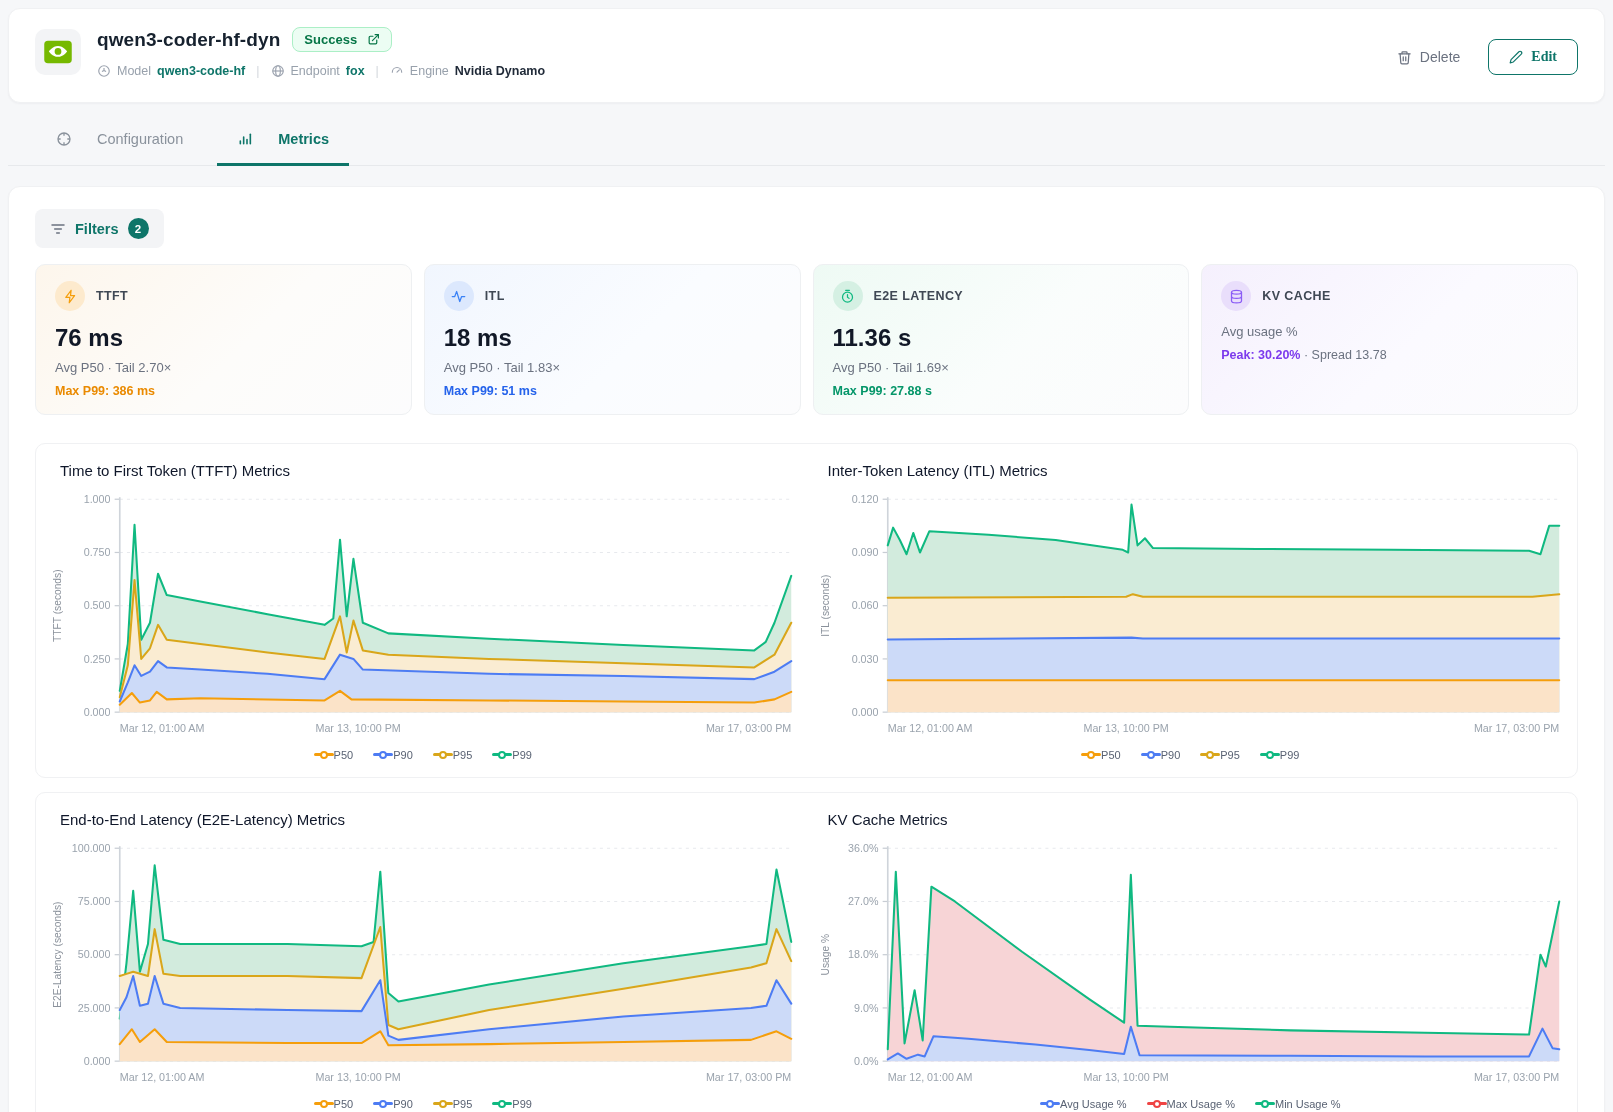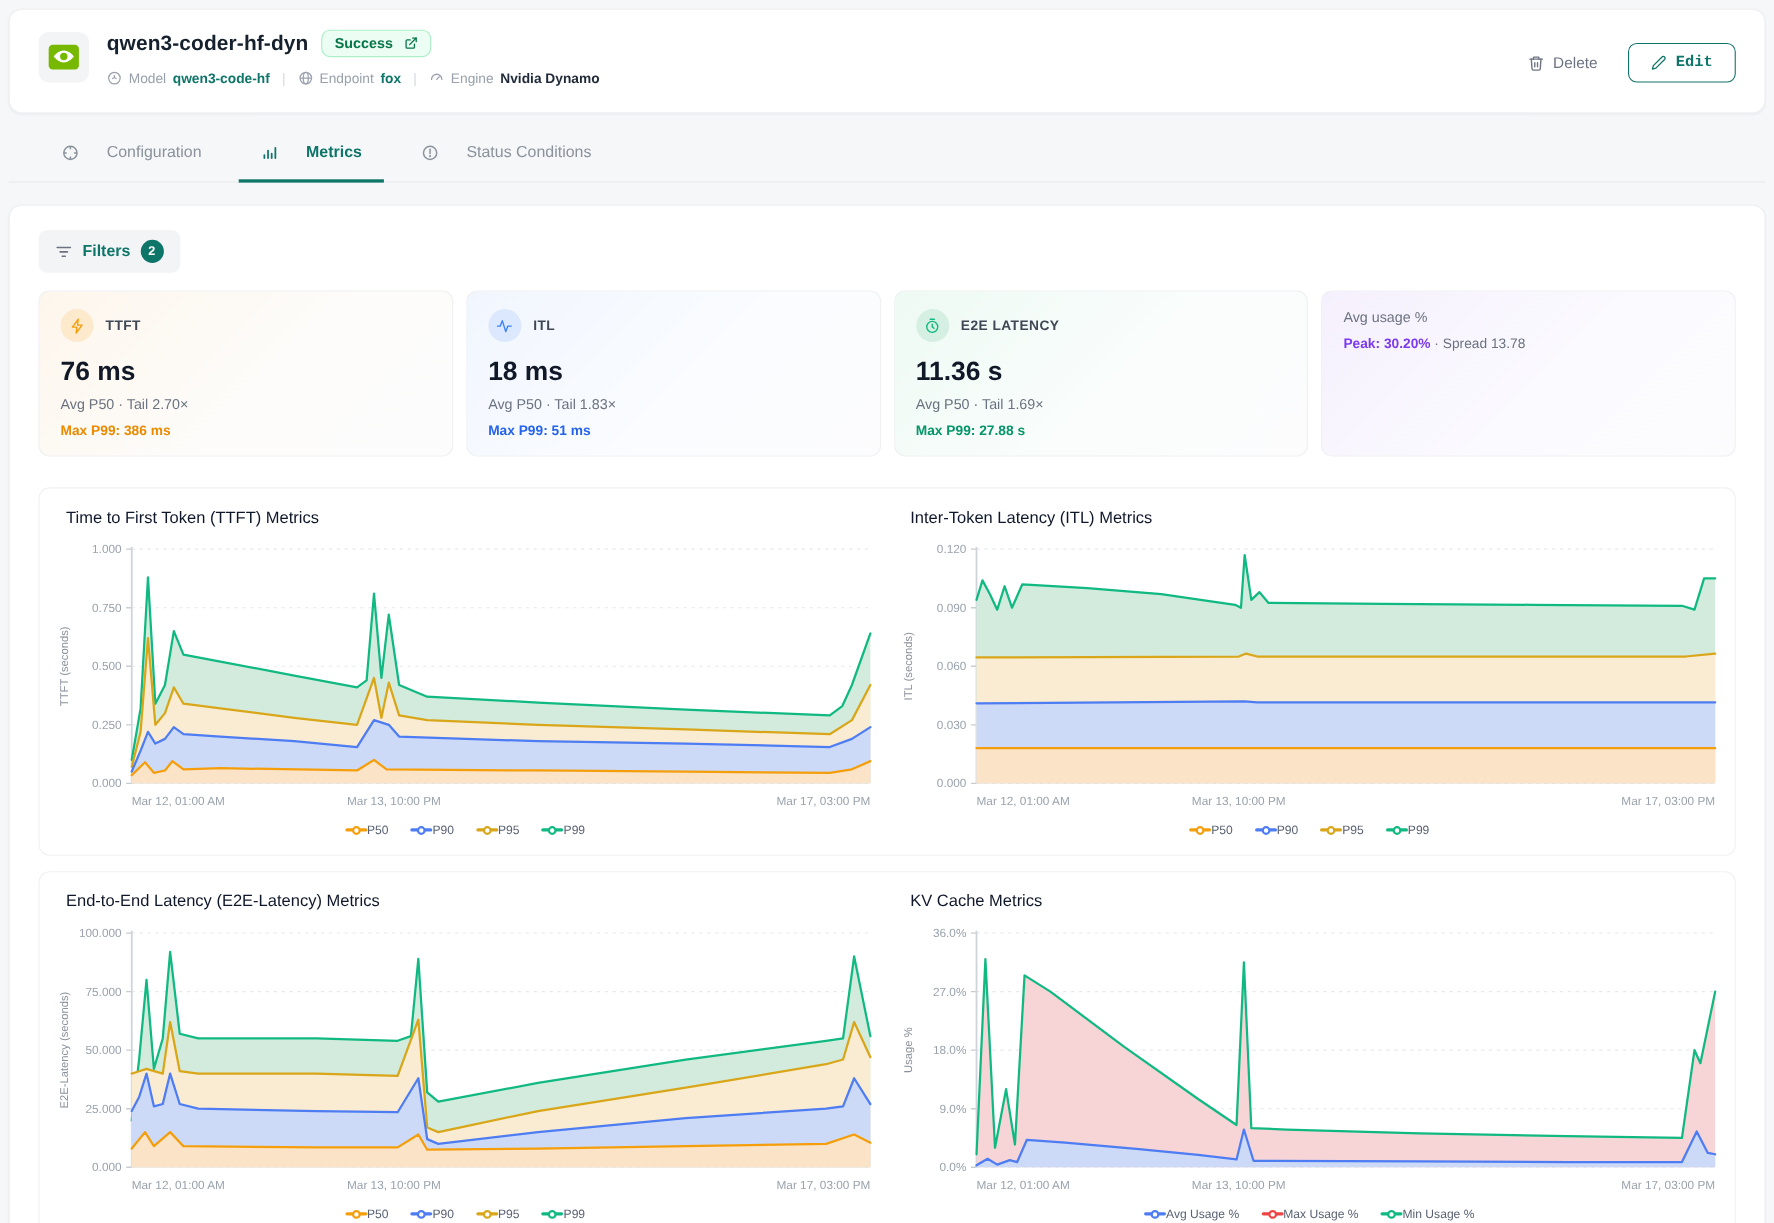--- a/index.html
+++ b/index.html
@@ -37,21 +37,21 @@
   .meta-item .val.dark { color:#1f2937; }
   .meta-sep { color:#d4d8dd; }
   .header-actions { display:flex; align-items:center; gap:22px; margin-top:12px; }
   .btn-delete {
     display:inline-flex; align-items:center; gap:8px; background:none; border:none;
     color:#6b7280; font-size:14px; cursor:pointer; font-family:inherit;
   }
   .btn-edit {
     display:inline-flex; align-items:center; gap:8px; background:#fff;
     border:1px solid #0e7569; color:#0e7569; font-weight:700; font-size:14px;
-    padding:9px 20px; border-radius:8px; cursor:pointer; font-family:Liberation Mono, monospace;
+    padding:9px 20px; border-radius:8px; cursor:pointer; font-family:Liberation Serif, serif;
   }
 
   
   .tabs { display:flex; gap:14px; padding:0 28px; border-bottom:1px solid #e7e9ec; margin-top:12px; }
   .tab {
     display:inline-flex; align-items:center; gap:25px;
     padding:16px 20px; font-size:14.5px; color:#8a929c; cursor:pointer;
     border-bottom:3px solid transparent; margin-bottom:-1px;
   }
   .tab.active { color:#0e7569; font-weight:700; border-bottom-color:#0e7569; }
@@ -214,30 +214,20 @@
       <span class="icon">
           <svg width="16" height="16" viewBox="0 0 24 24" fill="none" stroke="currentColor" stroke-width="2.4" stroke-linecap="round">
             <path d="M5 19v-4"></path>
             <path d="M10 19V9"></path>
             <path d="M15 19v-6"></path>
             <path d="M20 19V5"></path>
           </svg>
         </span>
       <span>Metrics</span>
     </div>
-    <div class="tab">
-      <span class="icon">
-          <svg width="16" height="16" viewBox="0 0 24 24" fill="none" stroke="currentColor" stroke-width="2" stroke-linecap="round">
-            <circle cx="12" cy="12" r="9"></circle>
-            <path d="M12 7v6"></path>
-            <circle cx="12" cy="16.5" r="0.5" fill="currentColor"></circle>
-          </svg>
-        </span>
-      <span>Status Conditions</span>
-    </div>
   </nav>
 
   <main class="panel">
 
     <div class="filters-row">
       <button class="btn-filters">
         <span class="icon">
             <svg width="16" height="14" viewBox="0 0 24 20" fill="none" stroke="#6b7280" stroke-width="2.2" stroke-linecap="round">
               <path d="M3 4h18"></path>
               <path d="M7 10h10"></path>
@@ -285,20 +275,30 @@
                 <path d="M9 2h6"></path>
               </svg>
             </span>
           <span class="card-label">E2E LATENCY</span>
         </div>
         <div class="card-value">11.36 s</div>
         <div class="card-sub">Avg P50 · Tail 1.69×</div>
         <div class="card-foot"><span class="hl">Max P99: 27.88 s</span><span class="extra"></span></div>
       </div>
       <div class="card purple">
+        <div class="card-head">
+          <span class="card-icon">
+              <svg width="15" height="15" viewBox="0 0 24 24" fill="none" stroke="currentColor" stroke-width="2">
+                <ellipse cx="12" cy="5" rx="8" ry="3"></ellipse>
+                <path d="M4 5v7c0 1.7 3.6 3 8 3s8-1.3 8-3V5"></path>
+                <path d="M4 12v7c0 1.7 3.6 3 8 3s8-1.3 8-3v-7"></path>
+              </svg>
+            </span>
+          <span class="card-label">KV CACHE</span>
+        </div>
         <div class="card-sub">Avg usage %</div>
         <div class="card-foot"><span class="hl">Peak: 30.20%</span><span class="extra"> · Spread 13.78</span></div>
       </div>
     </div>
 
     <section class="chart-row">
       <div class="chart">
         <h3>Time to First Token (TTFT) Metrics</h3>
         <svg class="plot" viewBox="0 0 740 252">
             <line x1="74" y1="218" x2="730" y2="218" stroke="#e7e9ed" stroke-width="1" stroke-dasharray="3 4"></line>

